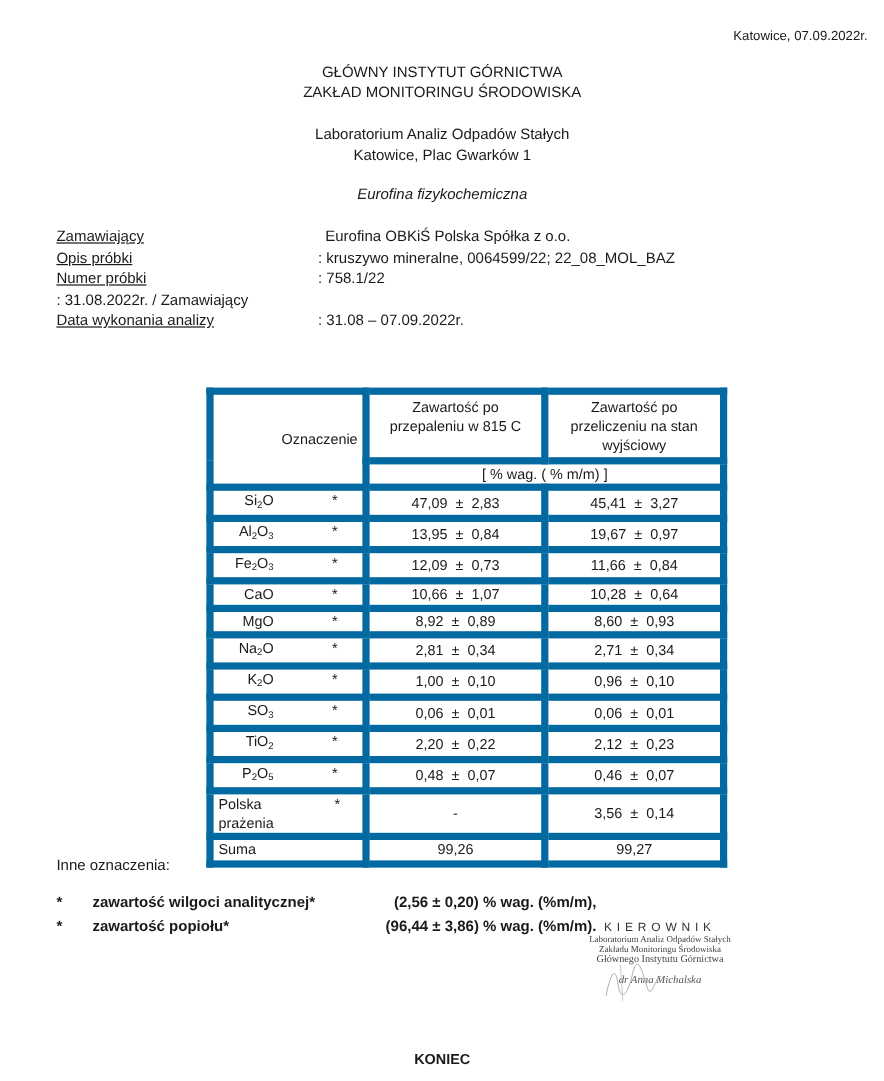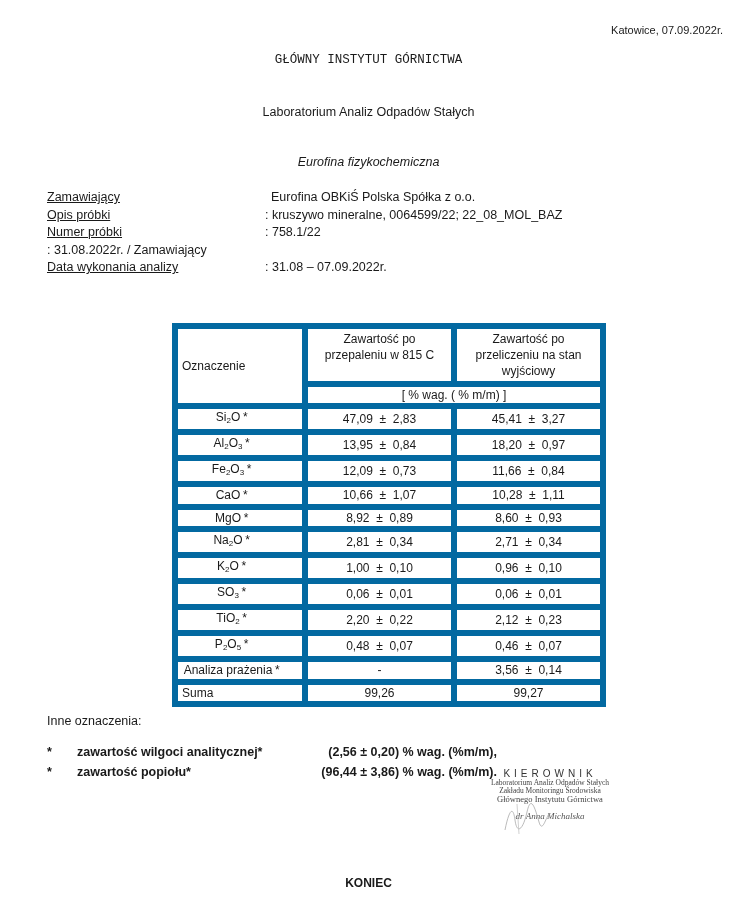--- a/index.html
+++ b/index.html
@@ -21,24 +21,24 @@
     font-size: 12px;
   }
   table.results td, table.results th {
     border: 6px solid #0369a1; padding: 0 4px; font-weight: normal;
     line-height: 16px;
   }
   .c1 { width: 116px; }
   .c2 { width: 135px; text-align: center; }
   .c3 { width: 135px; text-align: center; }
   .hdr td { height: 52px; }
-  .hdr .c1 { text-align: left; }
+  .hdr .c1 { text-align: right; }
   .unit td { height: 16px; text-align: center; }
   .drow td { height: 16.5px; }
-  .name-cell { display: flex; justify-content: center; padding-right: 14px; }
+  .name-cell { display: flex; justify-content: flex-end; padding-right: 14px; gap: 46px; }
   .star { width: 10px; text-align: center; }
   .val { font-weight: bold; }
   .sum td { font-weight: bold; }
   .other { left: 47px; top: 664px; margin-top: 48px; }
   .other-row { display: flex; height: 20px; line-height: 20px; font-weight: bold; }
   .other-star { width: 30px; }
   .other-label { width: 230px; }
   .other-value { width: 190px; text-align: right; }
   .stamp { left: 470px; top: 768px; width: 160px; text-align: center; color: #555; }
   .stamp .title { letter-spacing: 4px; font-size: 10px; color: #333; }
@@ -46,26 +46,28 @@
   .stamp .sign { font-size: 9px; font-style: italic; margin-top: 8px; font-family: "Liberation Serif", serif; }
   .signature-scribble { position: absolute; left: 495px; top: 800px; width: 60px; height: 35px; }
   .end { top: 876px; left: 0; width: 737px; text-align: center; font-weight: bold; font-size: 12px; }
   sub { font-size: 8px; vertical-align: -2px; }
 </style>
 </head>
 <body>
 
 <div class="abs date">Katowice, 07.09.2022r.</div>
 
-<div class="abs center-block" style="top:52px;font-family:Liberation Mono, monospace;">
+<div class="abs center-block" style="top:52px;">
   <div class="line">GŁÓWNY INSTYTUT GÓRNICTWA</div>
+  <div class="line">ZAKŁAD MONITORINGU ŚRODOWISKA</div>
 </div>
 
 <div class="abs center-block" style="top:104px;">
   <div class="line">Laboratorium Analiz Odpadów Stałych</div>
+  <div class="line">Katowice, Plac Gwarków 1</div>
 </div>
 
 <div class="abs center-block italic" style="top:155px;">Eurofina fizykochemiczna</div>
 
 <div class="abs meta">
   <div class="meta-row">
       <span class="meta-label">Zamawiający</span>
       <span class="meta-value" style="padding-left:6px">Eurofina OBKiŚ Polska Spółka z o.o.</span>
     </div>
   <div class="meta-row">
@@ -116,41 +118,41 @@
         <td class="c3 val" style="white-space: pre;">45,41  ±  3,27</td>
       </tr>
       <tr class="drow">
         <td class="c1">
           <div class="name-cell">
             <span>Al<sub>2</sub>O<sub>3</sub></span>
             <span class="star">*</span>
           </div>
         </td>
         <td class="c2 val" style="white-space: pre;">13,95  ±  0,84</td>
-        <td class="c3 val" style="white-space: pre;">18,20  ±  0,97</td>
+        <td class="c3 val" style="white-space: pre;">19,67  ±  0,97</td>
       </tr>
       <tr class="drow">
         <td class="c1">
           <div class="name-cell">
             <span>Fe<sub>2</sub>O<sub>3</sub></span>
             <span class="star">*</span>
           </div>
         </td>
         <td class="c2 val" style="white-space: pre;">12,09  ±  0,73</td>
         <td class="c3 val" style="white-space: pre;">11,66  ±  0,84</td>
       </tr>
       <tr class="drow">
         <td class="c1">
           <div class="name-cell">
             <span>CaO</span>
             <span class="star">*</span>
           </div>
         </td>
         <td class="c2 val" style="white-space: pre;">10,66  ±  1,07</td>
-        <td class="c3 val" style="white-space: pre;">10,28  ±  1,11</td>
+        <td class="c3 val" style="white-space: pre;">10,28  ±  0,64</td>
       </tr>
       <tr class="drow">
         <td class="c1">
           <div class="name-cell">
             <span>MgO</span>
             <span class="star">*</span>
           </div>
         </td>
         <td class="c2 val" style="white-space: pre;">8,92  ±  0,89</td>
         <td class="c3 val" style="white-space: pre;">8,60  ±  0,93</td>
@@ -201,21 +203,21 @@
             <span>P<sub>2</sub>O<sub>5</sub></span>
             <span class="star">*</span>
           </div>
         </td>
         <td class="c2 val" style="white-space: pre;">0,48  ±  0,07</td>
         <td class="c3 val" style="white-space: pre;">0,46  ±  0,07</td>
       </tr>
       <tr class="drow">
         <td class="c1">
           <div class="name-cell">
-            <span>Analiza prażenia</span>
+            <span>Polska prażenia</span>
             <span class="star">*</span>
           </div>
         </td>
         <td class="c2" style="white-space: pre;">-</td>
         <td class="c3 val" style="white-space: pre;">3,56  ±  0,14</td>
       </tr>
     </tbody>
   <tbody>
       <tr class="sum drow">
     <td class="c1">Suma</td>

